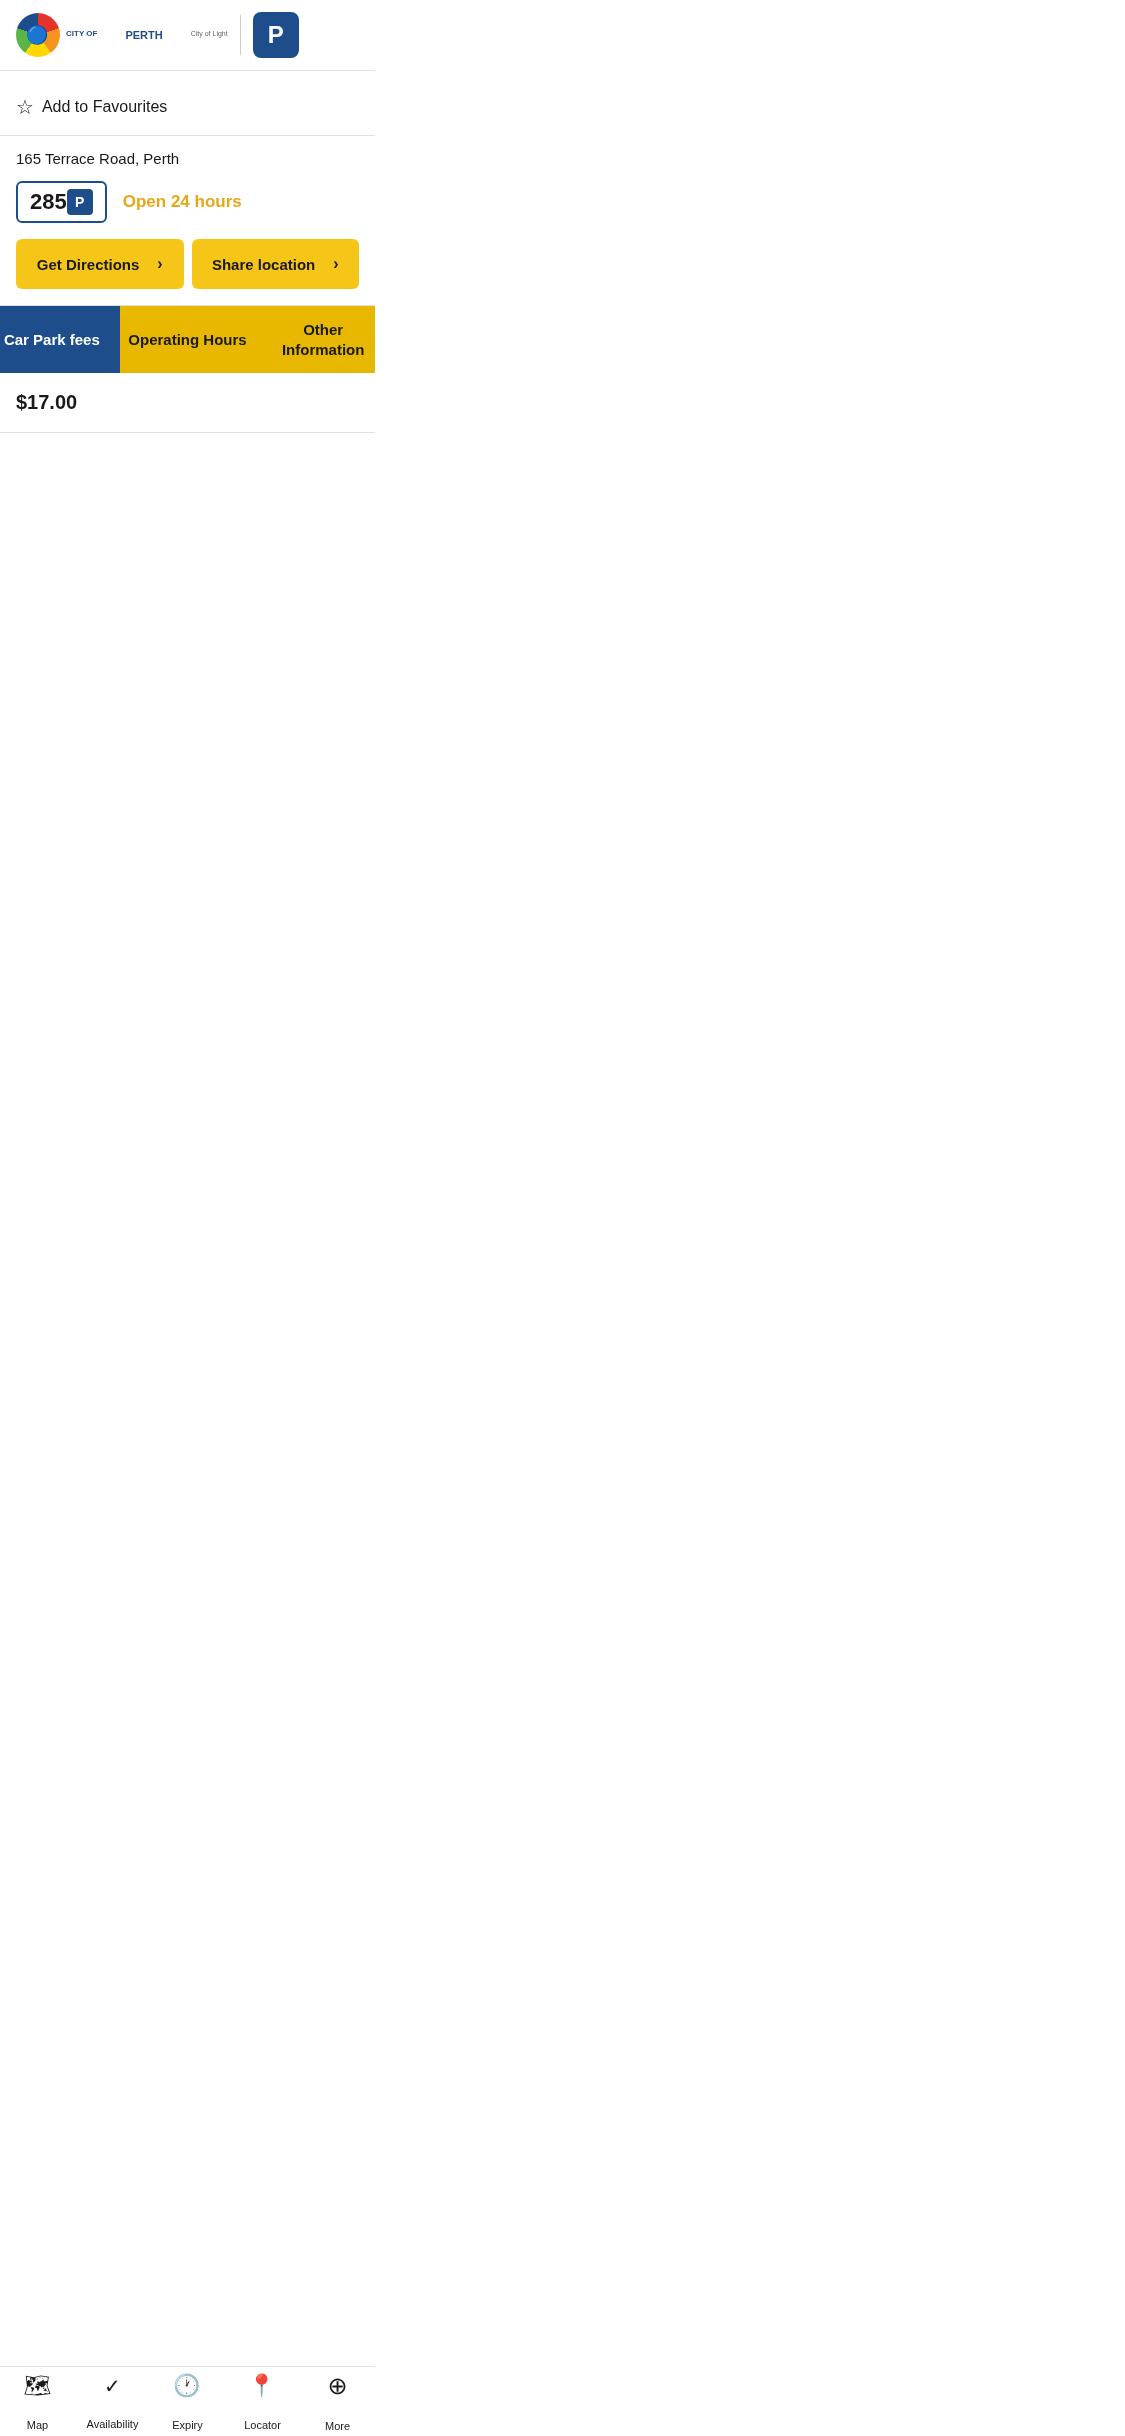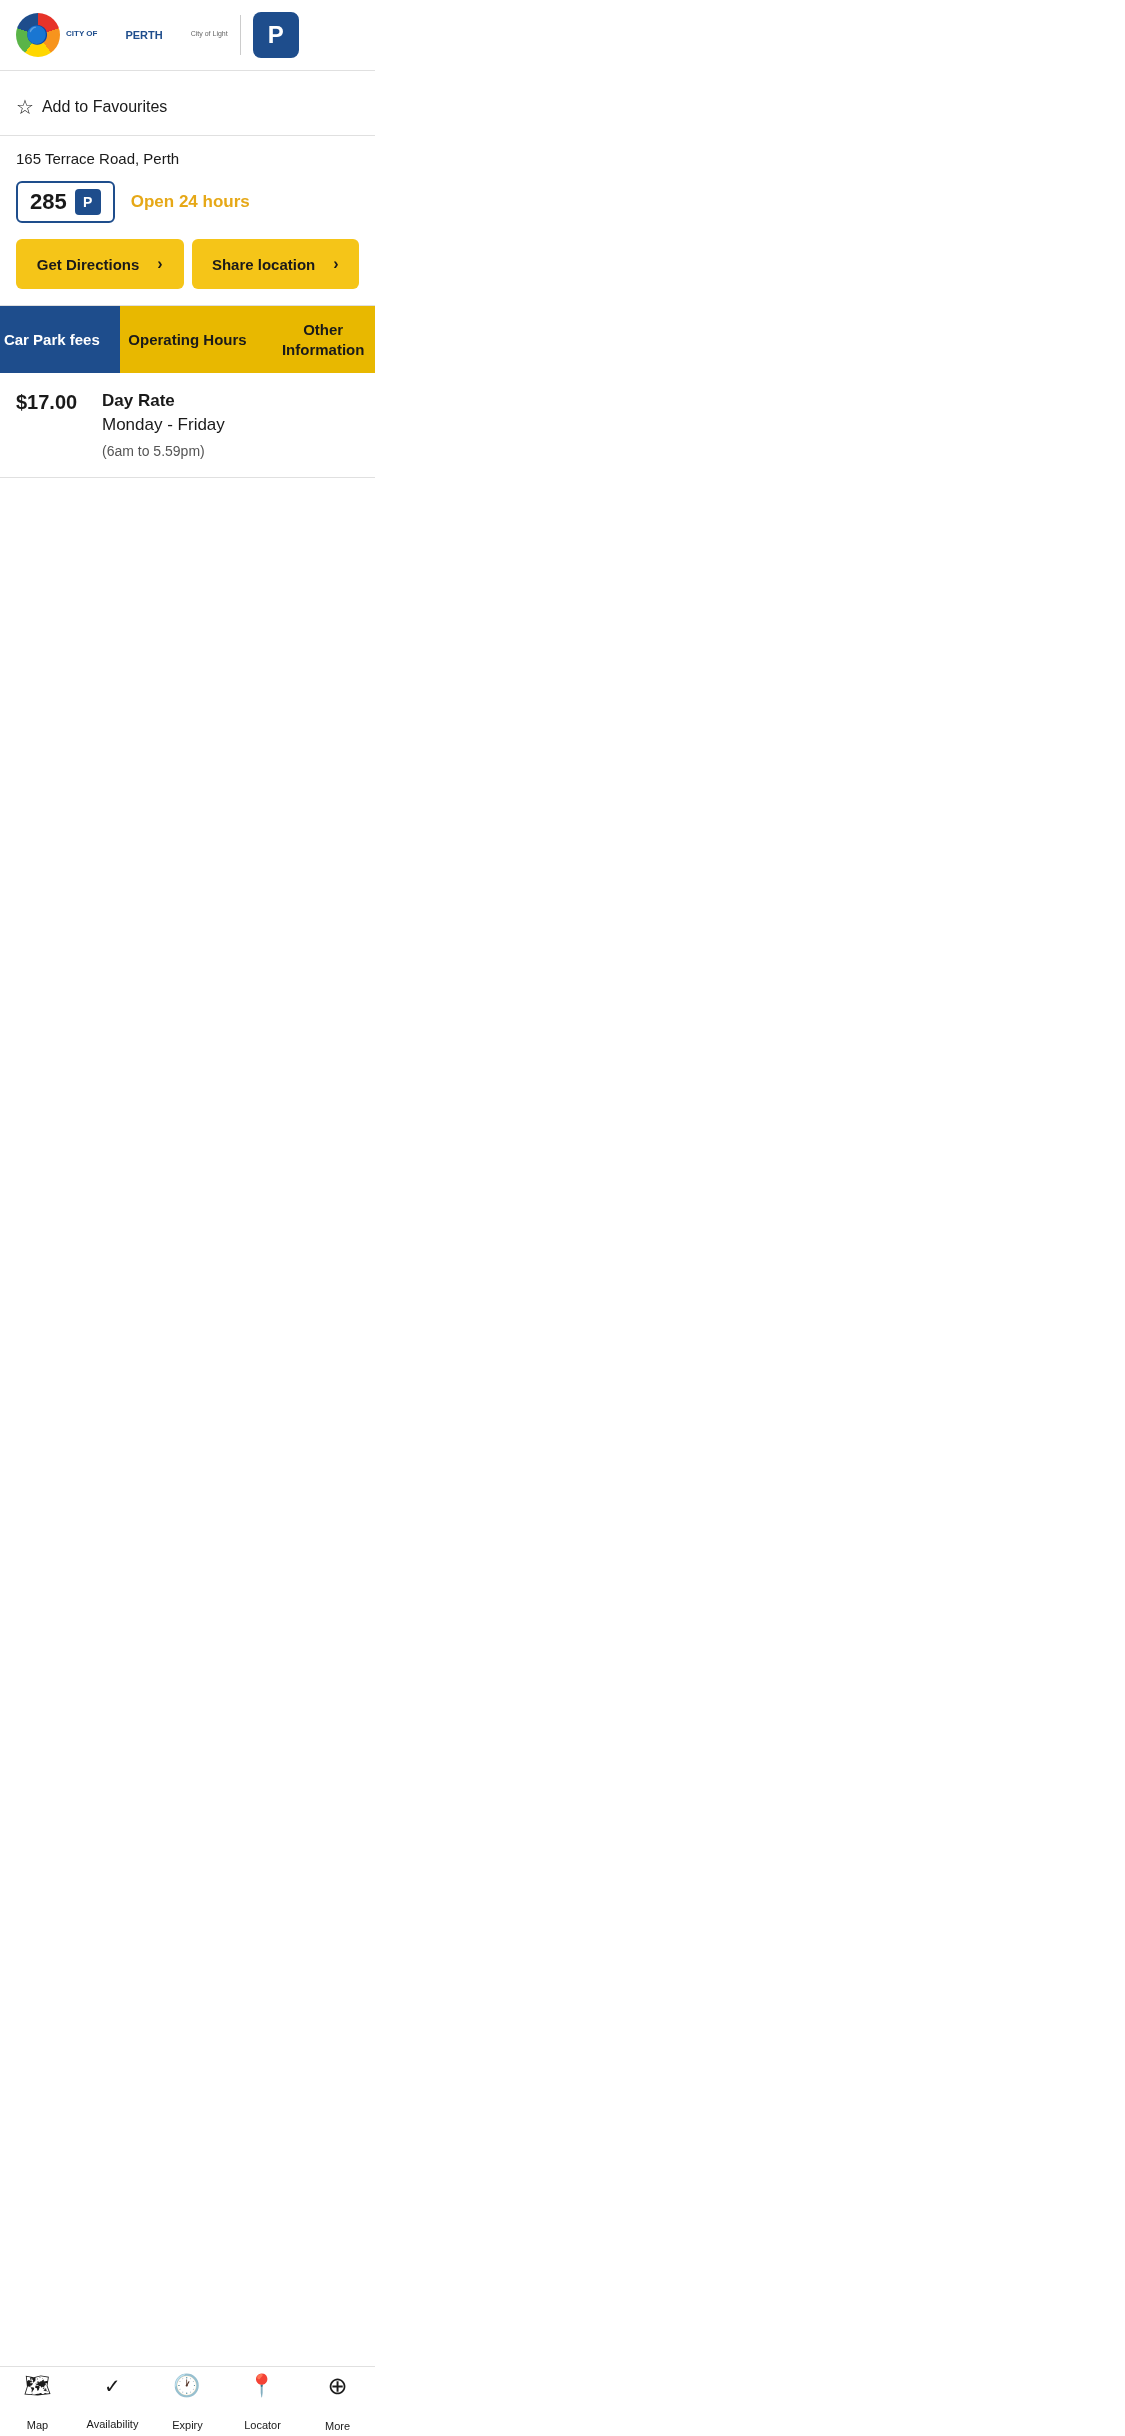--- a/index.html
+++ b/index.html
@@ -99,21 +99,20 @@
     }
     .spaces-row {
       display: flex;
       align-items: center;
       gap: 16px;
       padding-bottom: 16px;
     }
     .spaces-badge {
       display: flex;
       align-items: center;
-      gap: 8px;
       border: 2px solid #1e4d8c;
       border-radius: 6px;
       padding: 6px 12px;
     }
     .spaces-number {
       font-size: 22px;
       font-weight: 700;
       color: #1a1a1a;
     }
     .p-icon-small {
@@ -321,25 +320,20 @@
       <span>Other Information</span>
     </button>
   </div>
 </div>
 
 <div class="fees-content">
 
 
   <div class="fee-row">
     <div class="fee-amount">$17.00</div>
-    <div class="fee-details">
-      <div class="fee-type">Day Rate</div>
-      <div class="fee-days">Monday - Friday</div>
-      <div class="fee-hours">(6am to 5.59pm)</div>
-    </div>
   </div>
 </div>
 
 <nav class="bottom-nav">
   <button class="nav-item">
     <span class="nav-icon">🗺</span>
     <span class="nav-label">Map</span>
   </button>
   <button class="nav-item">
     <span class="nav-icon" style="font-size:20px;font-weight:300;">✓</span>

